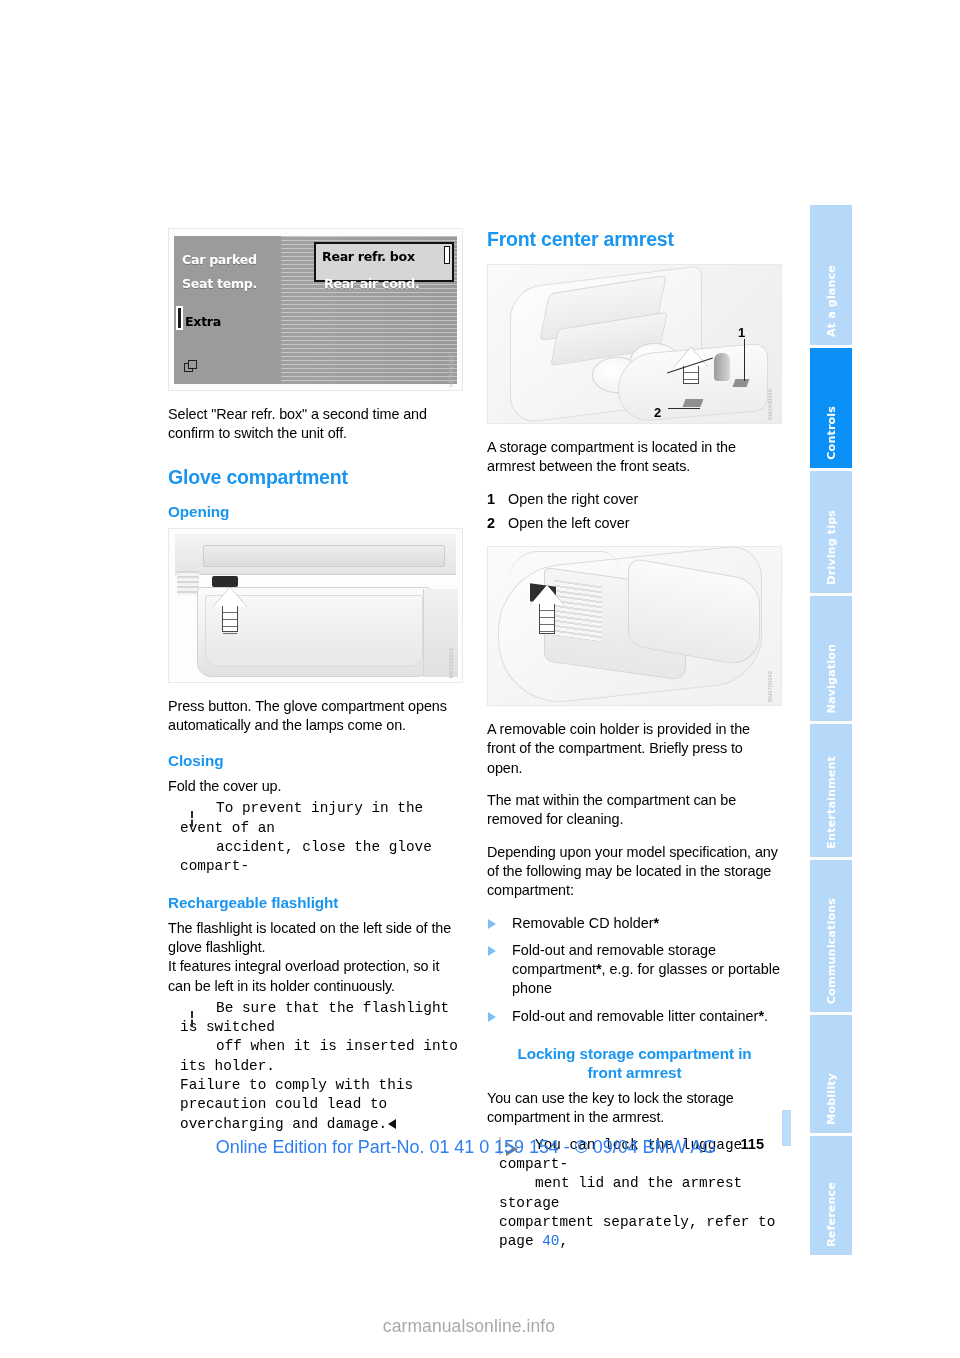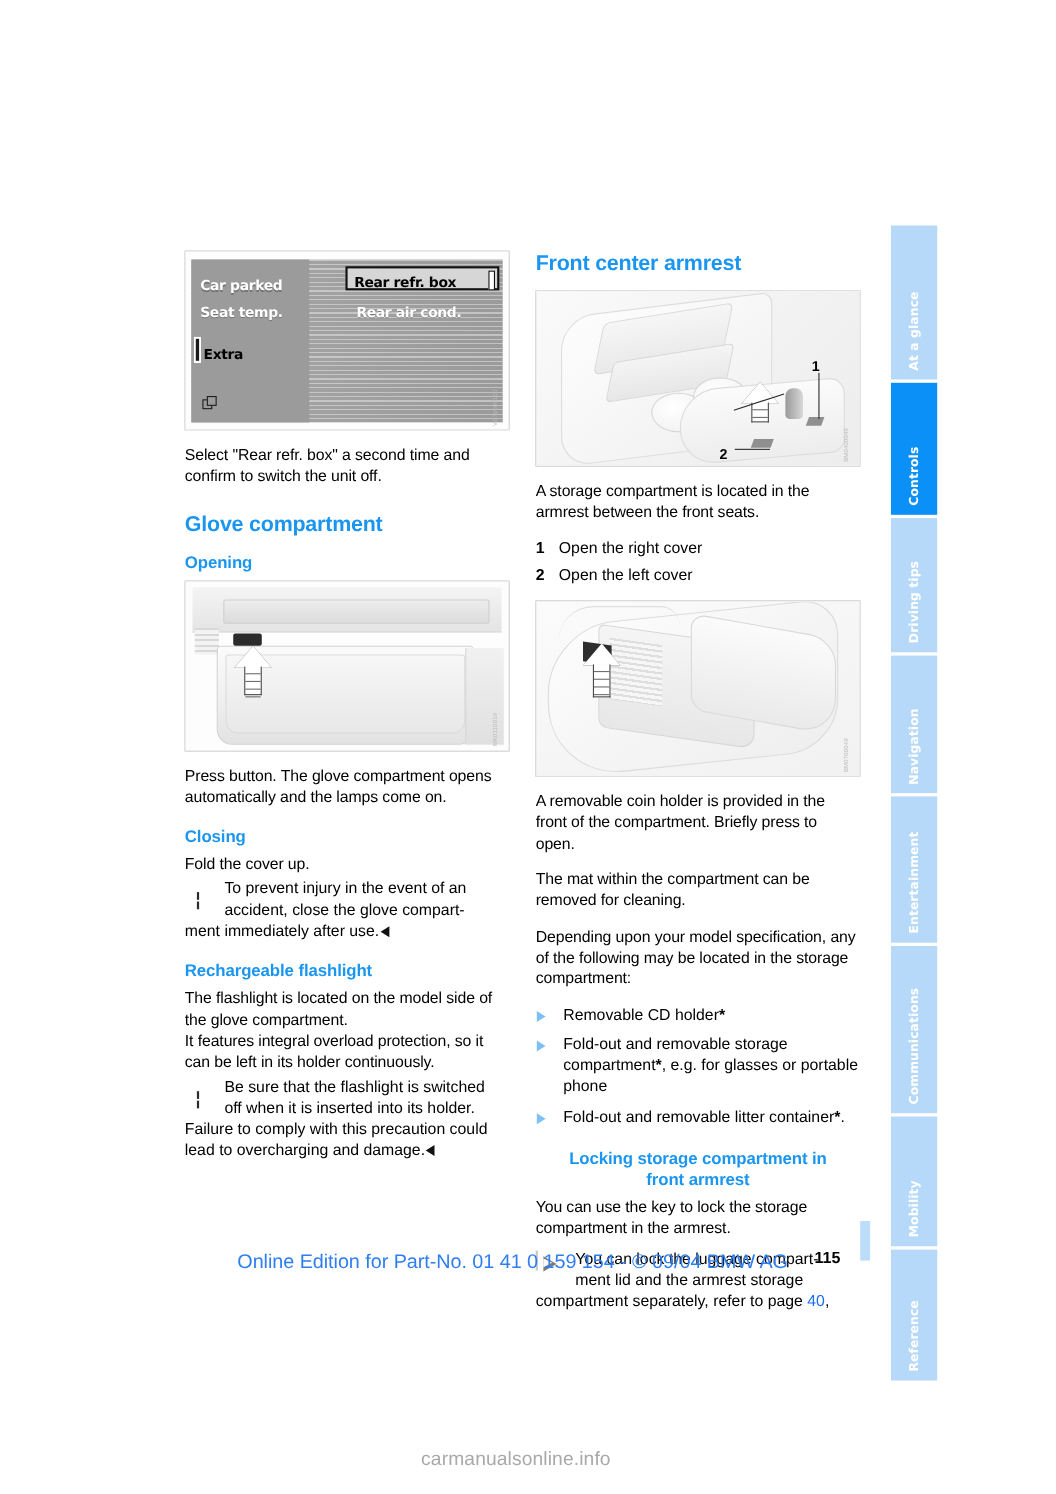--- a/index.html
+++ b/index.html
@@ -132,21 +132,21 @@
     position: absolute;
     left: 2px; top: 70px;
     width: 7px; height: 24px;
     background: #1b1b1b;
     border: 2px solid #ffffff;
     box-sizing: border-box;
   }
   .idrive-sel-box {
     position: absolute;
     left: 140px; top: 6px;
-    width: 140px; height: 22px;
+    width: 140px; height: 40px;
     border: 2px solid #111111;
     background: #d6d6d6;
     box-sizing: border-box;
     padding-left: 32px;
   }
   .idrive-sel-box .idrive-label {
     left: 6px; top: 3px;
     color: #000000;
     text-shadow: none;
   }
@@ -368,21 +368,22 @@
   }
   .blockarrow .shaft i {
     display: block;
     height: 6px;
     border-bottom: 1px solid #6e6e6e;
   }
 
   
   .notice {
     position: relative;
-    margin: 3px 0 13px 0;
+    margin: 3px 0 13px 12px;
+    font-family: Liberation Mono, monospace;
   }
   .notice .glyph {
     position: absolute;
     left: 0; top: 1px;
     width: 24px; height: 24px;
   }
   .notice .txt {
     margin: 0;
     font-size: 14.4px;
     line-height: 19.3px;
@@ -621,26 +622,25 @@
     <h2 class="subhead">Closing</h2>
 
     <p class="body tight">Fold the cover up.</p>
 
     <div class="notice">
       <span class="glyph">
         <span class="warn-tri"></span>
       </span>
       <p class="txt">To prevent injury in the event of an</p>
       <p class="txt" style="text-indent:36px;">accident, close the glove compart-</p>
-      <p class="txt cont"><span>ment immediately after use.</span><span class="endmark"></span></p>
     </div>
 
     <h2 class="subhead">Rechargeable flashlight</h2>
 
-    <p class="body tight">The flashlight is located on the model side of the glove compartment.</p>
+    <p class="body tight">The flashlight is located on the left side of the glove flashlight.</p>
     <p class="body tight">It features integral overload protection, so it can be left in its holder continuously.</p>
 
     <div class="notice">
       <span class="glyph">
         <span class="warn-tri"></span>
       </span>
       <p class="txt">Be sure that the flashlight is switched</p>
       <p class="txt" style="text-indent:36px;">off when it is inserted into its holder.</p>
       <p class="txt cont"><span>Failure to comply with this precaution could lead to overcharging and damage.</span><span class="endmark"></span></p>
     </div>

